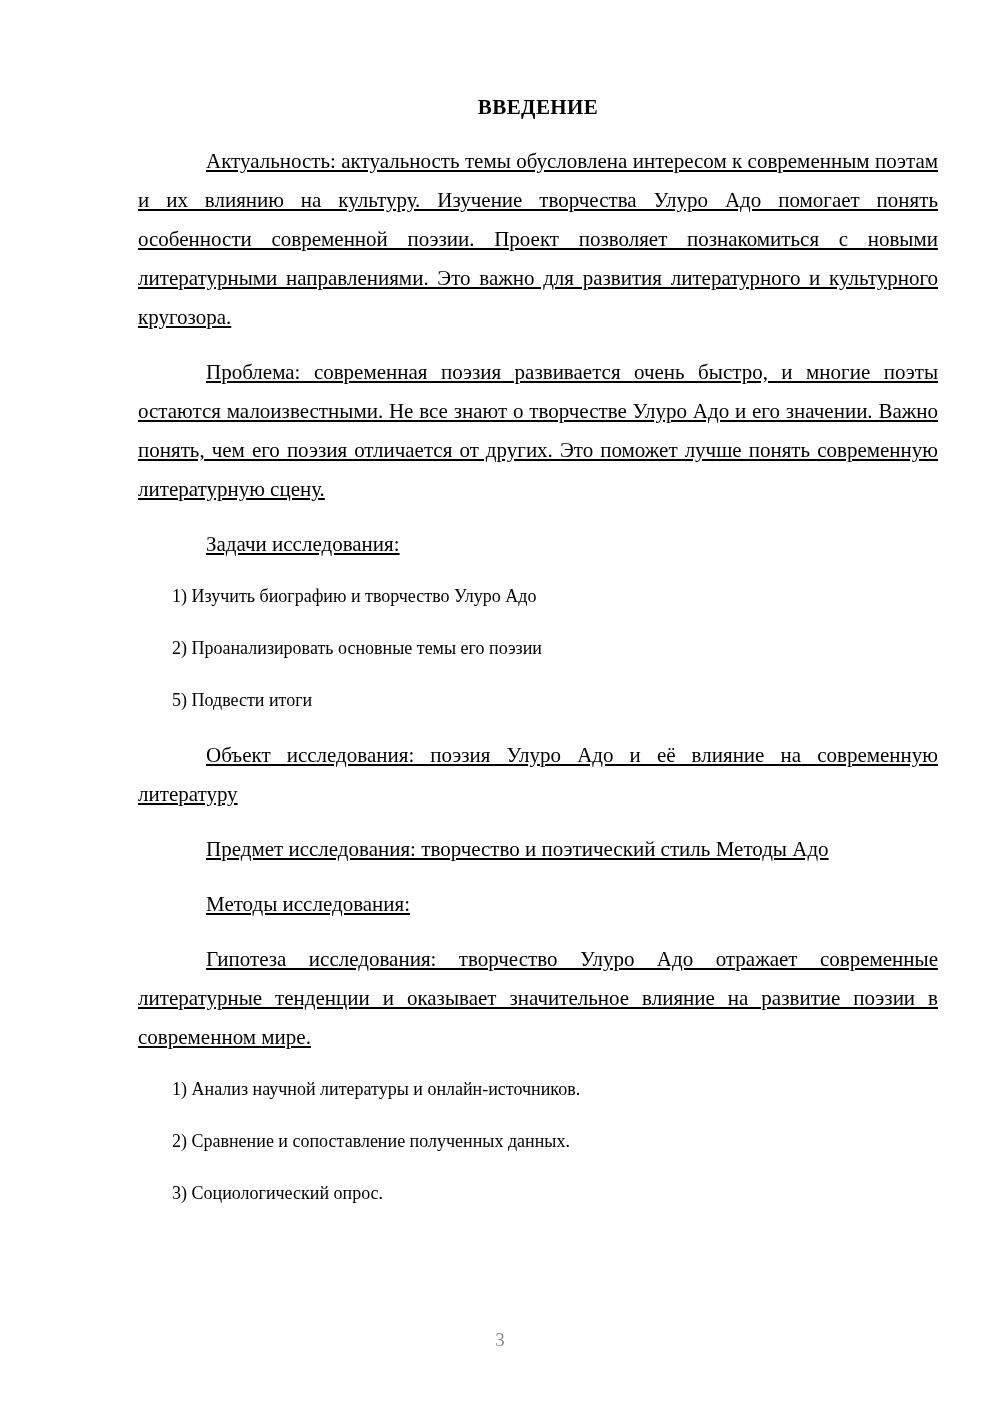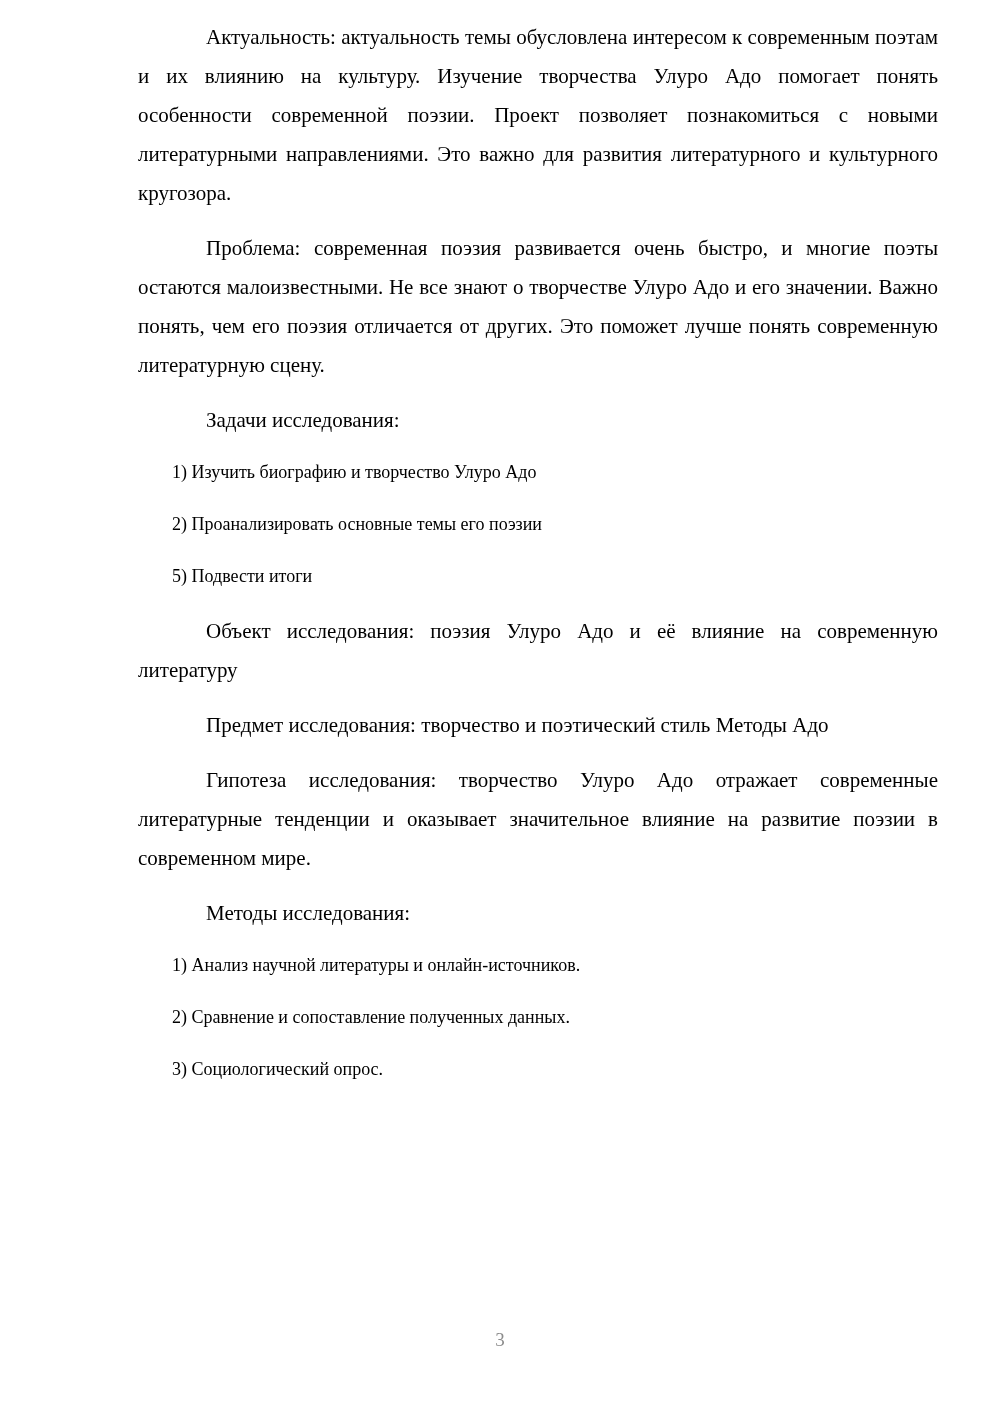--- a/index.html
+++ b/index.html
@@ -44,20 +44,21 @@
 
   .para {
     font-size: 21px;
     line-height: 39px;
     text-align: justify;
     text-justify: inter-word;
     text-indent: 68px;
     margin: 0;
     padding-top: 16px;
     hyphens: none;
+    text-decoration: underline;
   }
 
   .para.first {
     padding-top: 18px;
   }
 
   
   .para.single {
     text-align: left;
   }
@@ -88,41 +89,42 @@
     line-height: 1;
   }
 </style>
 </head>
 <body>
 
 <div class="page">
 
   <div class="content">
 
+    <h1 class="doc-title">ВВЕДЕНИЕ</h1>
 
     <p class="para first">Актуальность: актуальность темы обусловлена интересом к современным поэтам и их влиянию на культуру. Изучение творчества Улуро Адо помогает понять особенности современной поэзии. Проект позволяет познакомиться с новыми литературными направлениями. Это важно для развития литературного и культурного кругозора.</p>
 
     <p class="para">Проблема: современная поэзия развивается очень быстро, и многие поэты остаются малоизвестными. Не все знают о творчестве Улуро Адо и его значении. Важно понять, чем его поэзия отличается от других. Это поможет лучше понять современную литературную сцену.</p>
 
 
     <p class="para single">Задачи исследования:</p>
 
     <ul class="list">
       <li class="list-item">1) Изучить биографию и творчество Улуро Адо</li>
       <li class="list-item">2) Проанализировать основные темы его поэзии</li>
       <li class="list-item">5) Подвести итоги</li>
     </ul>
 
     <p class="para">Объект исследования: поэзия Улуро Адо и её влияние на современную литературу</p>
 
     <p class="para single">Предмет исследования: творчество и поэтический стиль Методы Адо</p>
 
+    <p class="para single">Методы исследования:</p>
+
     <p class="para">Гипотеза исследования: творчество Улуро Адо отражает современные литературные тенденции и оказывает значительное влияние на развитие поэзии в современном мире.</p>
-
-    <p class="para single">Методы исследования:</p>
 
     <ul class="list">
       <li class="list-item">1) Анализ научной литературы и онлайн-источников.</li>
       <li class="list-item">2) Сравнение и сопоставление полученных данных.</li>
       <li class="list-item">3) Социологический опрос.</li>
     </ul>
 
   </div>
 
   <div class="page-number">3</div>

